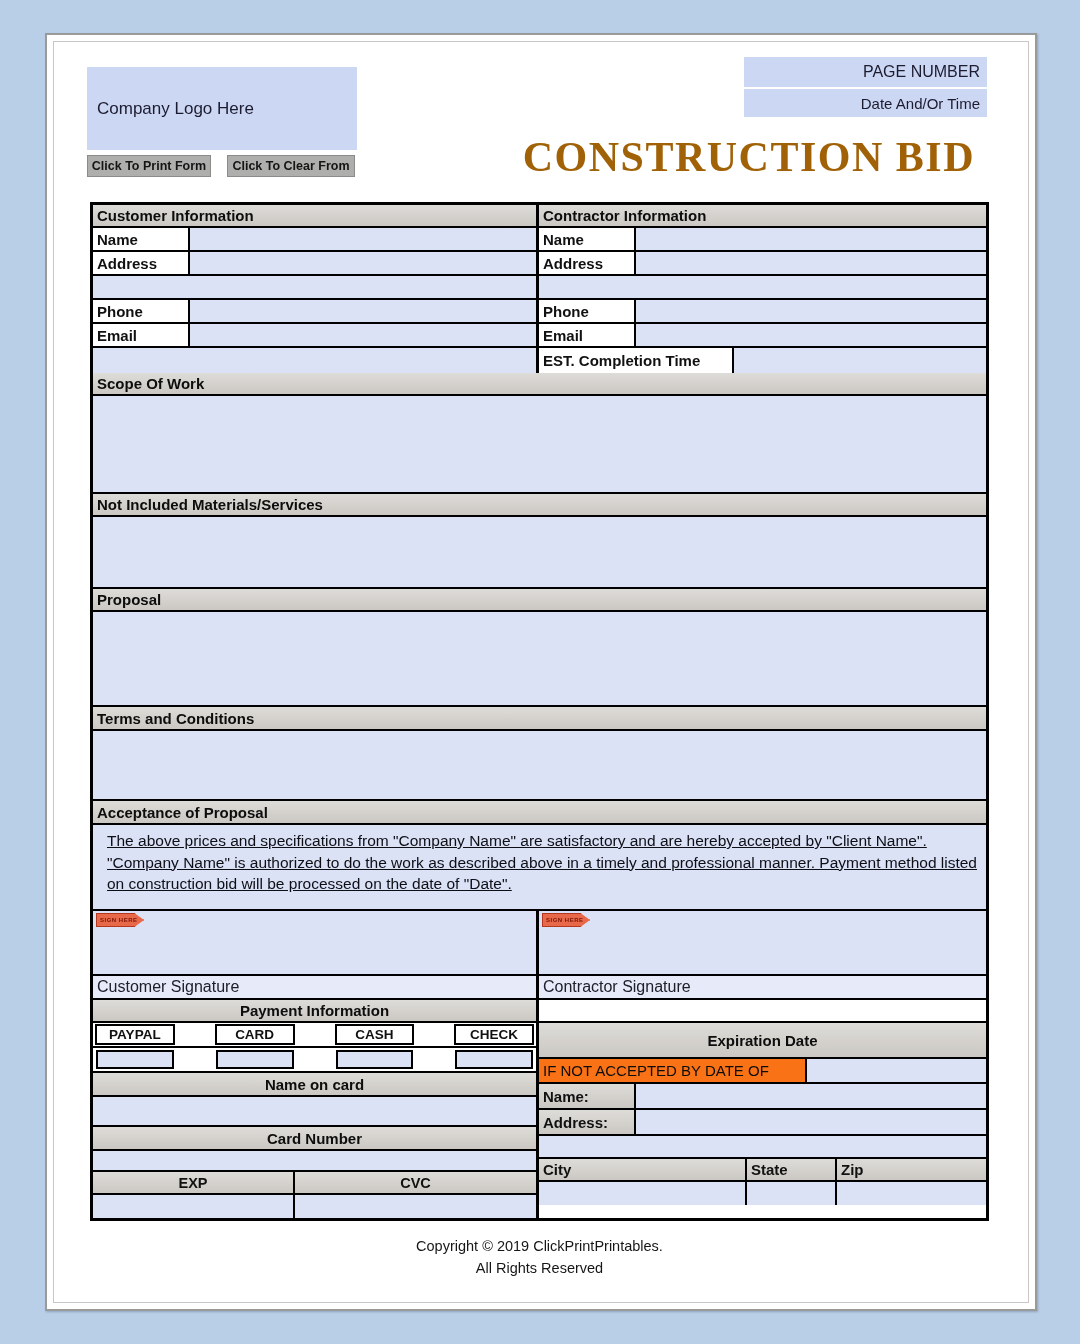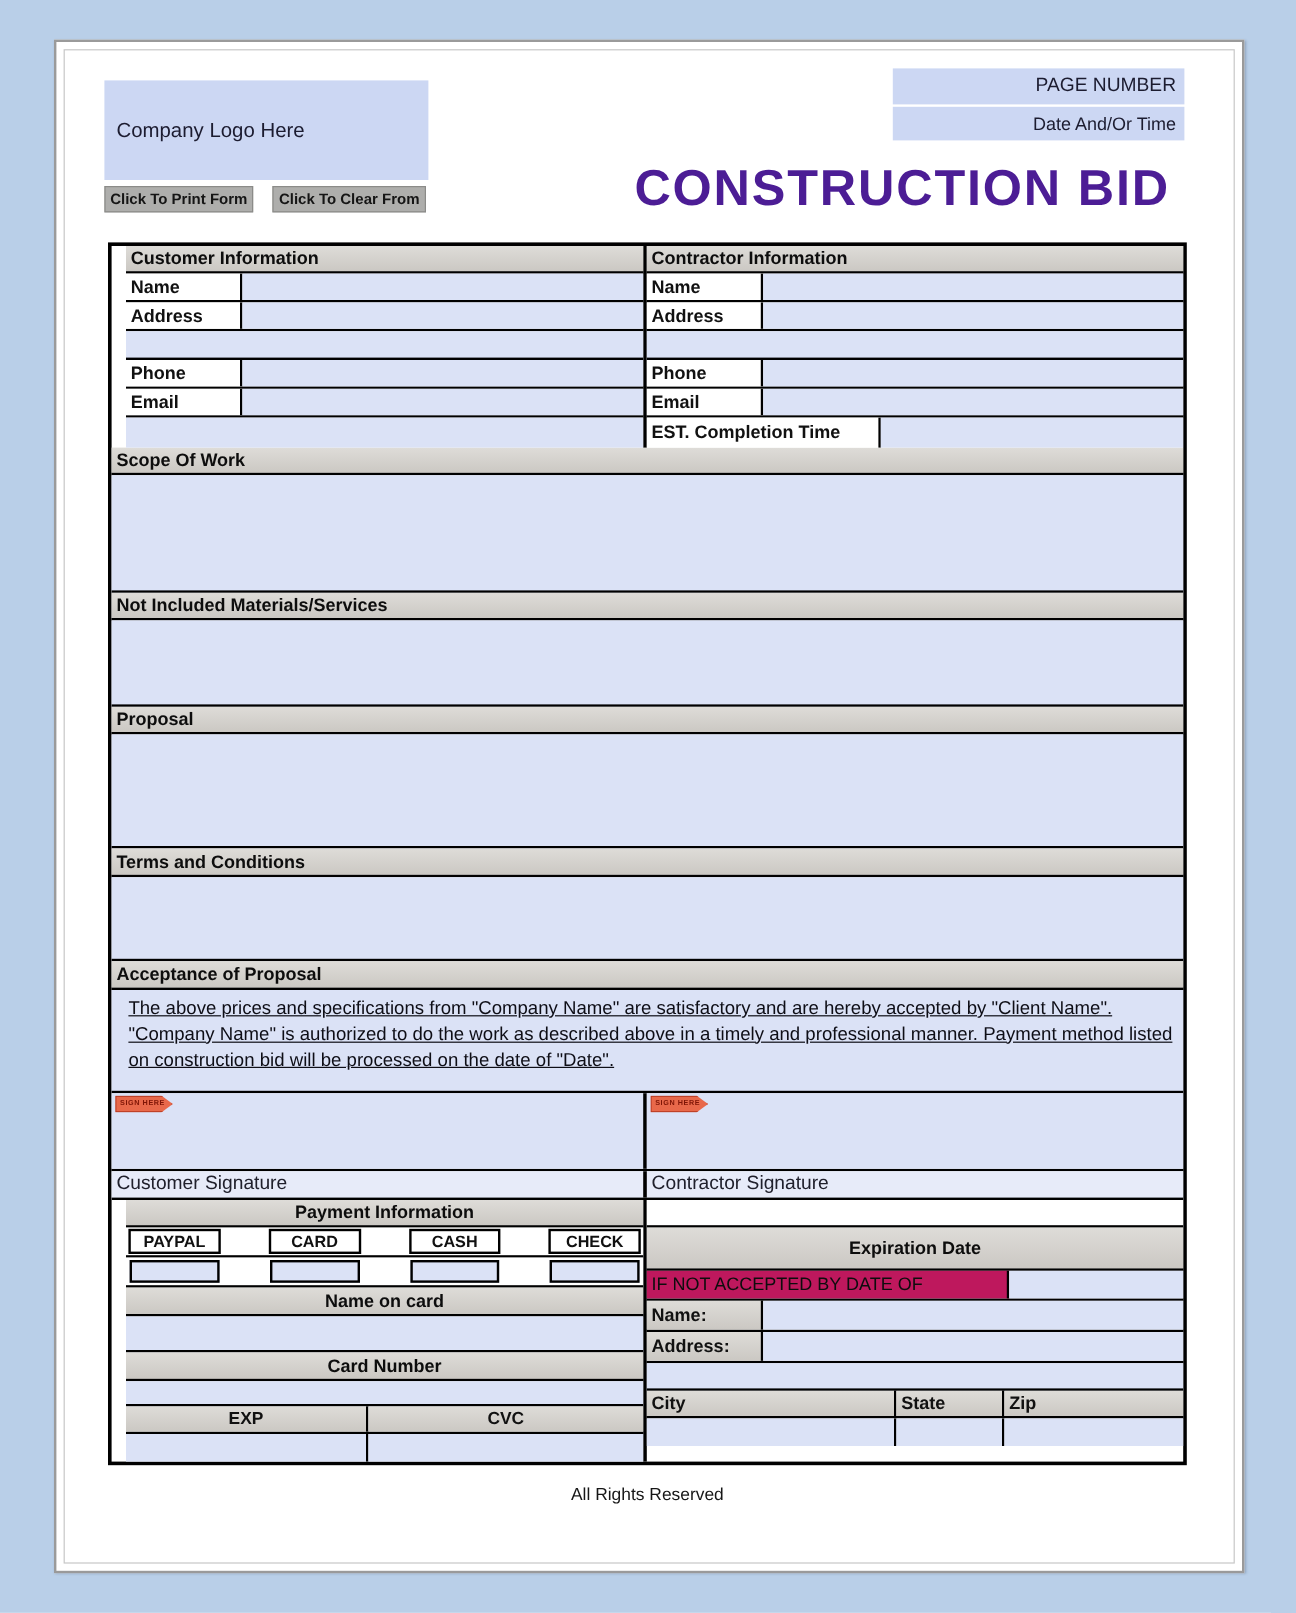--- a/index.html
+++ b/index.html
@@ -34,39 +34,39 @@
   .hbtn.clear { left: 180px; width: 128px; }
   .meta-box {
     position: absolute; left: 697px; width: 243px; background: #ccd7f3;
     display: flex; align-items: center; justify-content: flex-end;
     padding-right: 7px; color: #1c1c30;
   }
   .meta-box.pagenum { top: 22px; height: 30px; font-size: 16px; }
   .meta-box.datetime { top: 54px; height: 28px; font-size: 15px; }
   .doc-title {
     position: absolute; top: 98px; right: 60px;
-    font-family: Liberation Sans, sans-serif; font-weight: bold;
-    font-size: 42px; letter-spacing: 1.5px; color: #4c1d95; white-space: nowrap;
+    font-family: Liberation Serif, serif; font-weight: bold;
+    font-size: 42px; letter-spacing: 1.5px; color: #a16207; white-space: nowrap;
   }
 
   
   .tbl {
     position: absolute; left: 43px; top: 167px; width: 899px;
     border: 3px solid #000; background: #fff;
   }
   .grey-hdr {
     background: linear-gradient(#dedcd8, #cbc8c3);
     border-bottom: 2px solid #000;
     font-weight: bold; font-size: 15px; color: #0d0d0d;
     display: flex; align-items: center; padding: 0 4px;
   }
   .grey-hdr.center { justify-content: center; }
   .blue { background: #dbe2f6; }
   .row2col { display: flex; }
-  .half-l { width: 446px; border-right: 3px solid #000; padding-left: 12px; }
+  .half-l { width: 446px; border-right: 3px solid #000; }
   .half-r { flex: 1; }
 
   
   .frow { display: flex; height: 24px; border-bottom: 2px solid #000; }
   .frow.tall { height: 25px; border-bottom: 0; }
   .frow .lbl {
     width: 97px; background: #fff; border-right: 2px solid #000;
     font-weight: bold; font-size: 15px; display: flex; align-items: center; padding-left: 4px;
   }
   .frow .lbl.wide { width: 195px; }
@@ -104,21 +104,21 @@
   }
   .m-cell.blank { background: #dbe2f6; margin: 2px 3px; }
   .blank-blue { background: #dbe2f6; border-bottom: 2px solid #000; }
   .ec-row { display: flex; height: 23px; border-bottom: 2px solid #000; }
   .ec-cell {
     background: linear-gradient(#dedcd8, #cbc8c3);
     font-weight: bold; font-size: 14.5px;
     display: flex; align-items: center; justify-content: center;
   }
   .ifnot-row { display: flex; height: 25px; border-bottom: 2px solid #000; }
-  .ifnot-lbl { width: 302px; background: #be185d; border-right: 2px solid #000; font-size: 15px; display: flex; align-items: center; padding-left: 4px; color: #0d0d0d; }
+  .ifnot-lbl { width: 268px; background: #f97316; border-right: 2px solid #000; font-size: 15px; display: flex; align-items: center; padding-left: 4px; color: #0d0d0d; }
   .dlv-row { display: flex; height: 26px; border-bottom: 2px solid #000; }
   .dlv-lbl {
     width: 97px; background: linear-gradient(#dedcd8, #cbc8c3); border-right: 2px solid #000;
     font-weight: bold; font-size: 15px; display: flex; align-items: center; padding-left: 4px;
   }
   .csz-row { display: flex; height: 23px; border-bottom: 2px solid #000; }
   .csz-cell {
     background: linear-gradient(#dedcd8, #cbc8c3);
     font-weight: bold; font-size: 15px;
     display: flex; align-items: center; padding-left: 4px;
@@ -274,15 +274,16 @@
         <div style="display:flex;height:23px">
           <div class="blue" style="width:208px;border-right:2px solid #000"></div>
           <div class="blue" style="width:90px;border-right:2px solid #000"></div>
           <div class="blue" style="flex:1"></div>
         </div>
       </div>
     </div>
   </div>
 
   <div class="footer">
+    <div>Copyright © 2019 ClickPrintPrintables.</div>
     <div>All Rights Reserved</div>
   </div>
 </div>
 
 </body></html>

